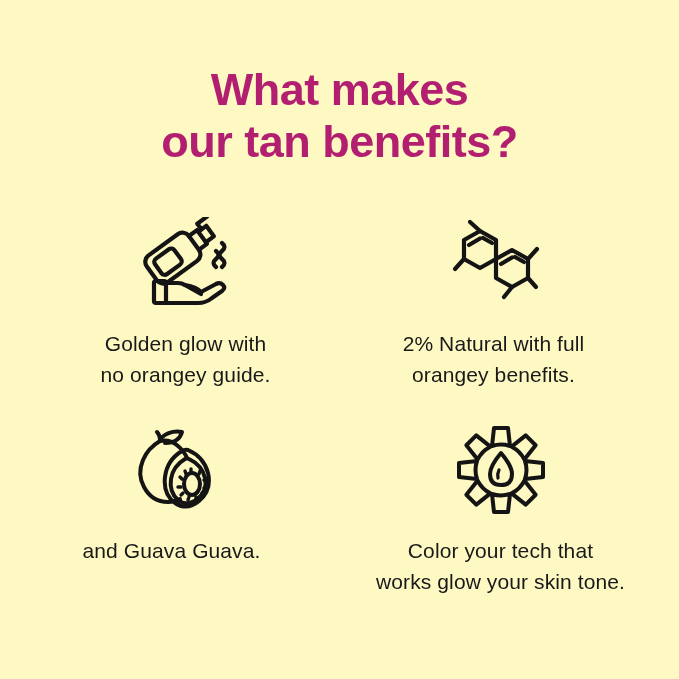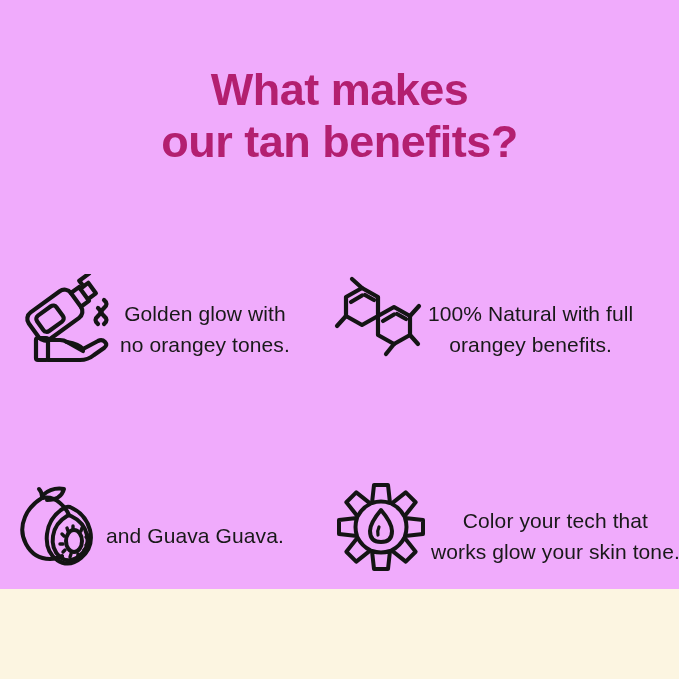--- a/index.html
+++ b/index.html
@@ -9,22 +9,22 @@
   body {
     width: 679px;
     height: 679px;
     background: #fcf5e1;
     font-family: "Liberation Sans", sans-serif;
     overflow: hidden;
   }
   .poster {
     position: relative;
     width: 679px;
-    height: 589px;
-    background: #f0abfc;
+    height: 679px;
+    background: #fef9c3;
     box-sizing: border-box;
   }
 
   
   .heading {
     position: absolute;
     top: 64px;
     left: 0;
     width: 679px;
     text-align: center;
@@ -49,21 +49,21 @@
     left: 0;
     width: 679px;
     height: 420px;
   }
   .cell {
     position: absolute;
     width: 339px;
     height: 210px;
     box-sizing: border-box;
     display: flex;
-    flex-direction: row;
+    flex-direction: column;
     align-items: center;
   }
   .cell-0 { left: 16px;  top: 0;   }
   .cell-1 { left: 324px; top: 0;   }
   .cell-2 { left: 2px;   top: 207px; }
   .cell-3 { left: 331px; top: 207px; }
 
   .icon-wrap {
     height: 96px;
     display: flex;
@@ -122,21 +122,21 @@
 
           <rect x="20" y="64" width="12" height="22" rx="2" ry="2"></rect>
 
           <path d="M32 66 L44 66 q4 0 7 2 l16 9"></path>
           <path d="M32 86 L64 86 q8 0 14 -5 l10 -7 q4 -3 1 -6 q-3 -3 -7 -1 l-15 8"></path>
           <path d="M51 68 q12 2 16 7"></path>
         </svg>
       </div>
       <div class="cell-text">
         <span class="tline">Golden glow with</span>
-        <span class="tline">no orangey tones.</span>
+        <span class="tline">no orangey guide.</span>
       </div>
     </div>
 
     <div class="cell cell-1">
       <div class="icon-wrap">
         <svg width="104" height="92" viewBox="0 0 104 92" fill="none" stroke="#141414" stroke-width="4.2" stroke-linecap="round" stroke-linejoin="round">
 
           <path d="M22 23 L38 14 L54 23 L54 42 L38 51 L22 42 Z"></path>
 
           <path d="M54 42 L70 33 L86 42 L86 61 L70 70 L54 61 Z"></path>
@@ -148,21 +148,21 @@
           <path d="M73 40 L82 45"></path>
 
           <path d="M38 14 L28 5"></path>
           <path d="M22 42 L13 52"></path>
           <path d="M86 42 L95 32"></path>
           <path d="M70 70 L62 80"></path>
           <path d="M86 61 L94 70"></path>
         </svg>
       </div>
       <div class="cell-text">
-        <span class="tline">100% Natural with full</span>
+        <span class="tline">2% Natural with full</span>
         <span class="tline">orangey benefits.</span>
       </div>
     </div>
 
     <div class="cell cell-2">
       <div class="icon-wrap">
         <svg width="104" height="96" viewBox="0 0 104 96" fill="none" stroke="#141414" stroke-width="4" stroke-linecap="round" stroke-linejoin="round">
 
           <path d="M40 19 q-12 7 -17 19 q-6 14 1 27 q8 15 24 15 q7 0 12 -3"></path>
           <path d="M40 19 q10 -2 18 5 q6 5 9 12"></path>

